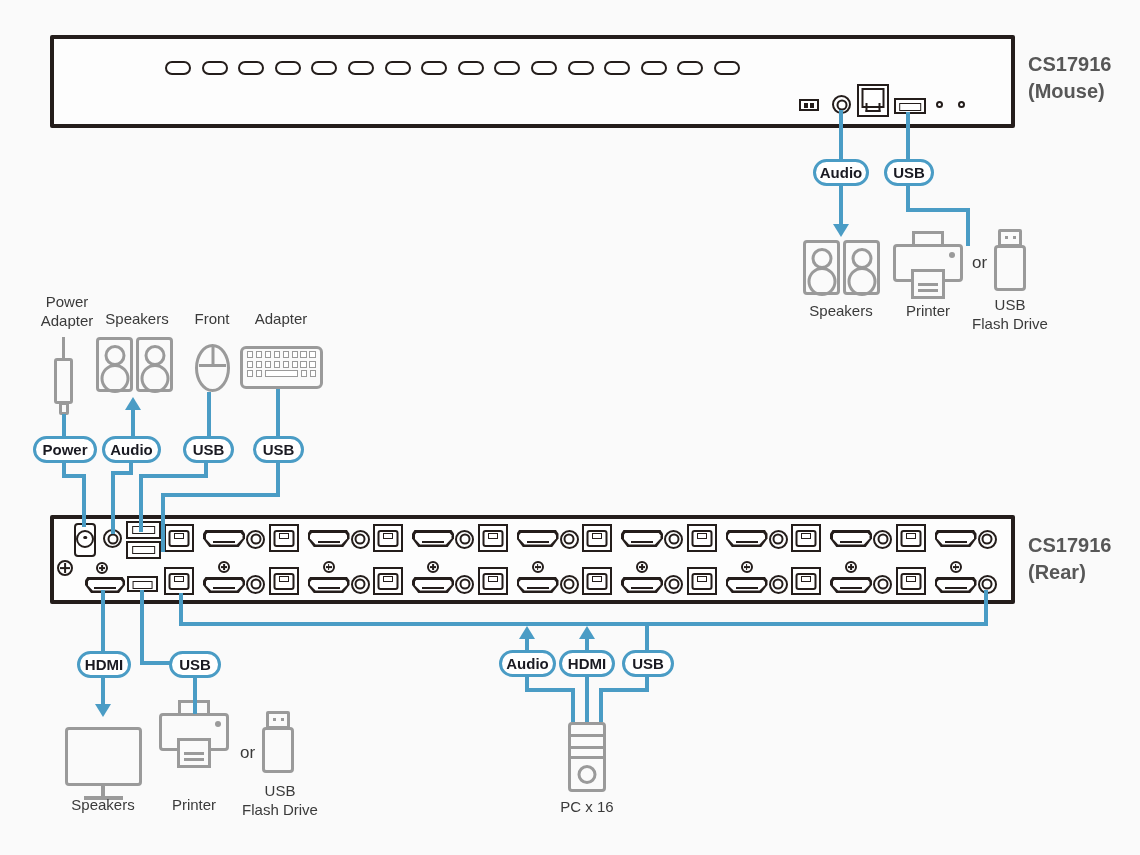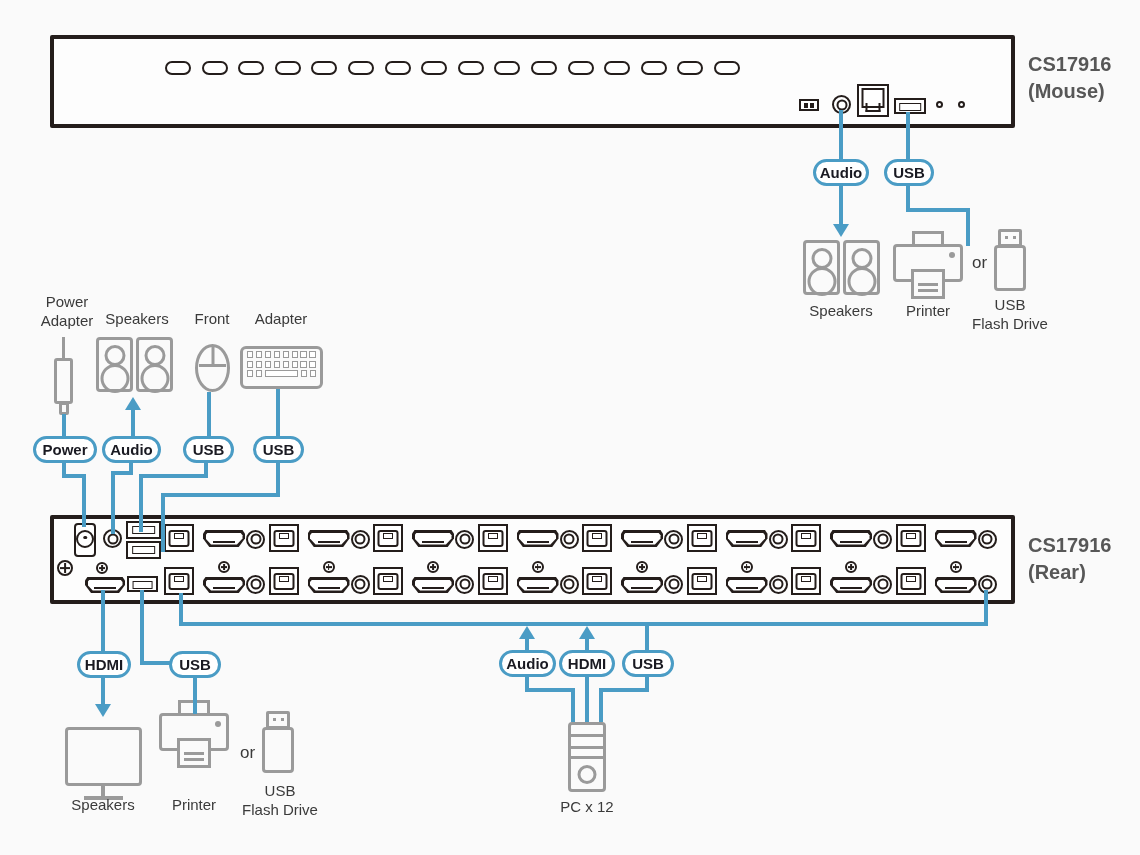--- a/index.html
+++ b/index.html
@@ -294,21 +294,21 @@
   <div class="bl v" style="left:585px;top:676px;height:46px"></div>
   <div class="bl v" style="left:645px;top:676px;height:16px"></div>
   <div class="bl h" style="left:599px;top:688px;width:50px"></div>
   <div class="bl v" style="left:599px;top:688px;height:34px"></div>
 
   <div class="gicon pc-tower" id="pc-tower" style="left:568px;top:722px;width:38px;height:70px">
       <div class="pc-line" style="top: 9px;"></div>
       <div class="pc-line" style="top: 21px;"></div>
       <div class="pc-line" style="top: 31px;"></div>
     </div>
-  <div class="label" style="left:537px;top:797px;width:100px">PC x 12</div>
+  <div class="label" style="left:537px;top:797px;width:100px">PC x 16</div>
 
 <div class="port-group" style="left: 164px; top: 524px;">
       <div class="usb-b-port" style="left: 0px; top: 0px;"></div>
       <div class="hdmi-port" style="left: 39px; top: 6px;"></div>
       <div class="audio-port" style="left: 82px; top: 5.5px;"></div>
     </div>
     <div class="port-group" style="left: 164px; top: 561px;">
       <div class="usb-b-port" style="left: 0px; top: 6px;"></div>
       <div class="screw screw-sm" style="left: 54px; top: 0px;"></div>
       <div class="hdmi-port" style="left: 39px; top: 16px; width: 42px; height: 16px;"></div>

